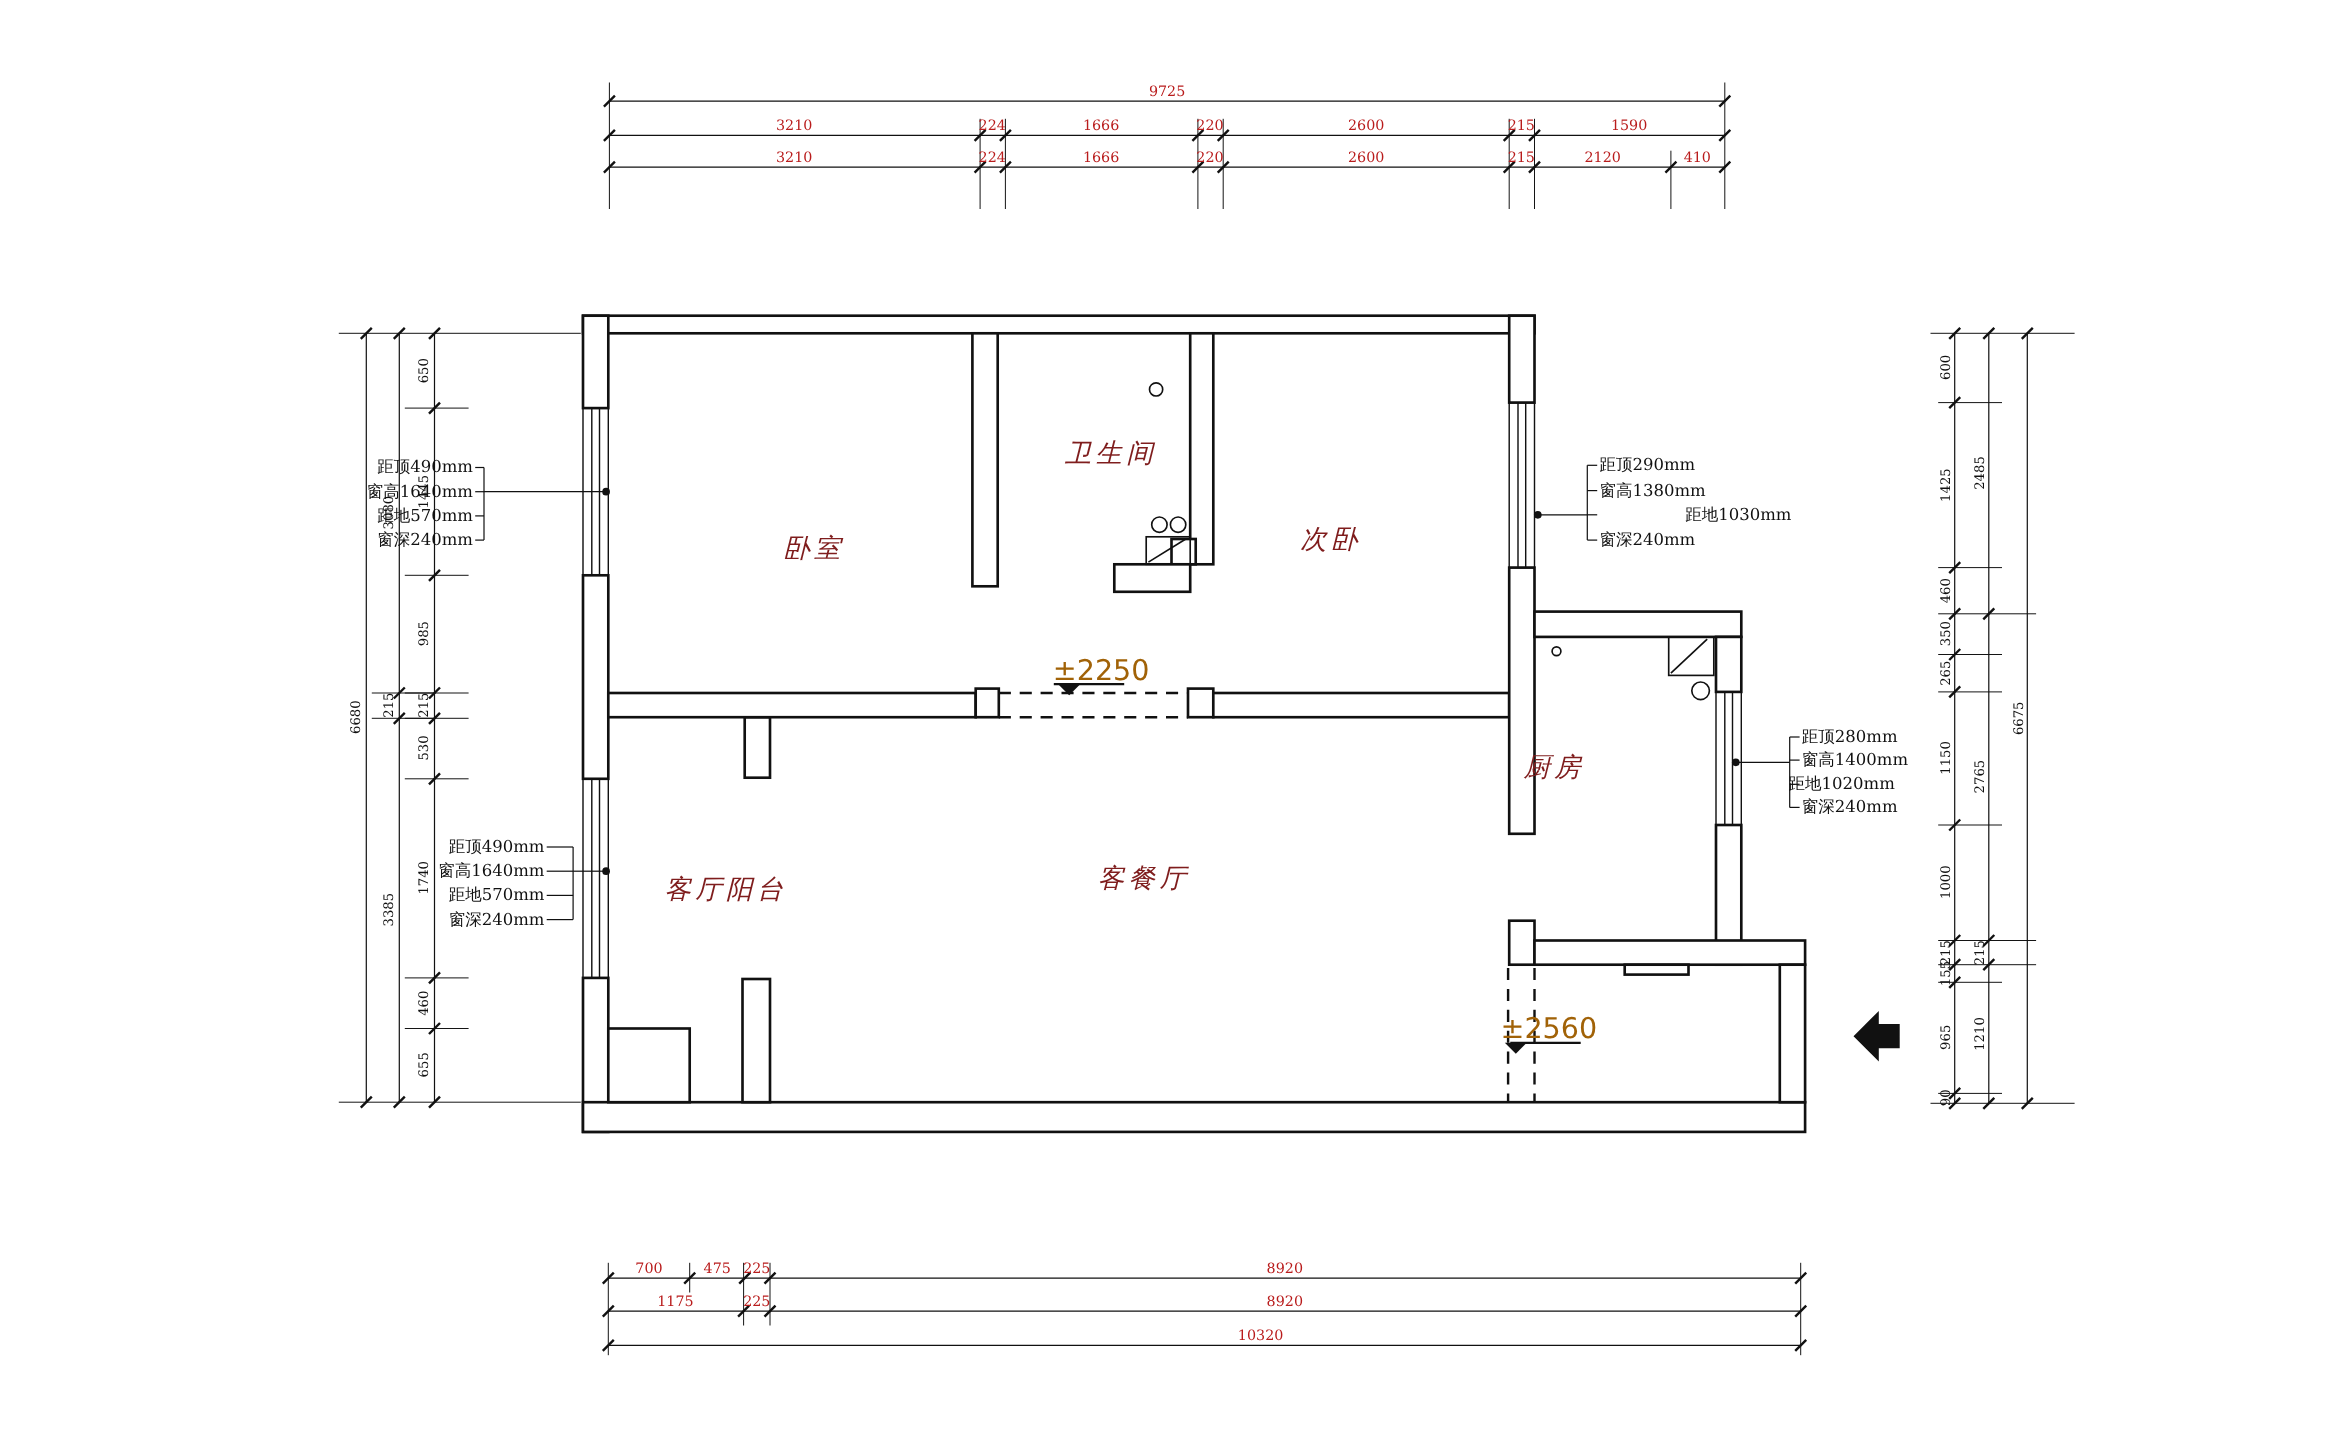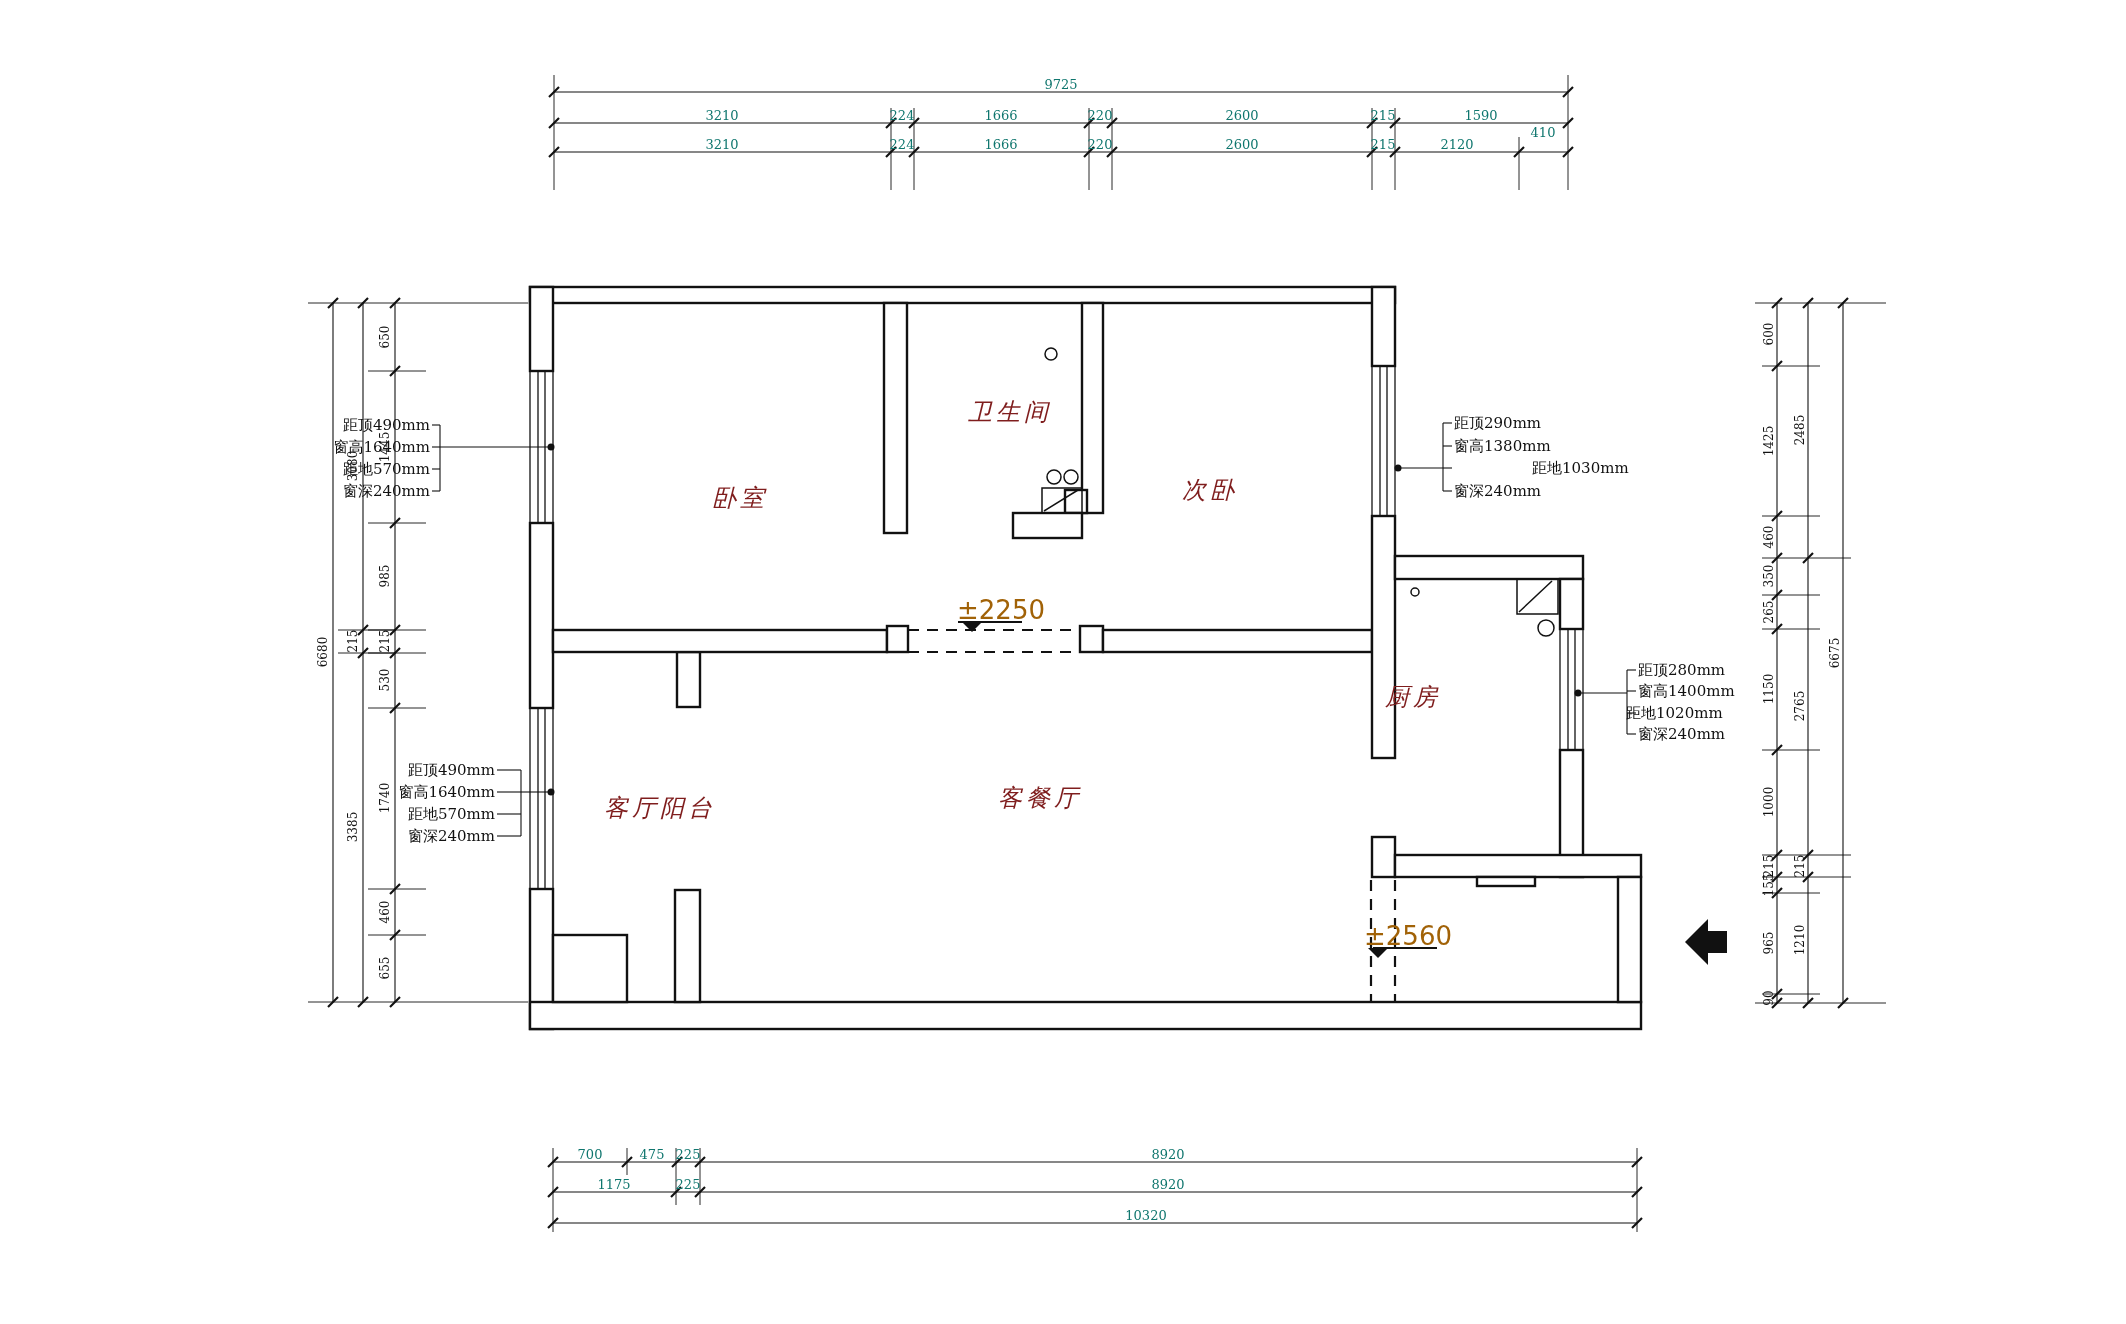--- a/index.html
+++ b/index.html
@@ -1,20 +1,20 @@
 <!DOCTYPE html>
 <html><head>
 <meta charset="utf-8">
 <style>
   html,body{margin:0;padding:0;background:#fff;}
   #stage{position:relative;width:2126px;height:1324px;background:#fff;overflow:hidden;
          font-family:"Liberation Sans",sans-serif;color:#111;}
   #linework{position:absolute;left:0;top:0;}
   .dim{position:absolute;font-size:13px;font-family:"DejaVu Serif","Liberation Serif",serif;
-       transform:translate(-50%,-50%);white-space:nowrap;color:#0f766e;}
+       transform:translate(-50%,-50%);white-space:nowrap;color:#b91c1c;}
   .dimv{position:absolute;font-size:12px;font-family:"DejaVu Serif","Liberation Serif",serif;
        transform:translate(-50%,-50%) rotate(-90deg);white-space:nowrap;color:#111;}
   .room{position:absolute;font-size:24px;letter-spacing:4px;transform:translate(-50%,-50%);
        font-family:"DejaVu Serif","Liberation Serif",serif;white-space:nowrap;color:#7f1d1d;font-style:italic;}
   .lvl{position:absolute;font-size:26px;transform:translate(-50%,-50%);white-space:nowrap;
        font-family:"DejaVu Sans","Liberation Sans",sans-serif;color:#a16207;}
   .annR{position:absolute;font-size:15px;transform:translateY(-50%);white-space:nowrap;
        font-family:"DejaVu Serif","Liberation Serif",serif;color:#111;}
   .annL{position:absolute;font-size:15px;transform:translate(-100%,-50%);white-space:nowrap;
        font-family:"DejaVu Serif","Liberation Serif",serif;color:#111;}
@@ -339,21 +339,21 @@
   <span class="dim" style="left:1242px;top:115px">2600</span>
   <span class="dim" style="left:1383px;top:115px">215</span>
   <span class="dim" style="left:1481px;top:115px">1590</span>
   <span class="dim" style="left:722px;top:144px">3210</span>
   <span class="dim" style="left:902px;top:144px">224</span>
   <span class="dim" style="left:1001px;top:144px">1666</span>
   <span class="dim" style="left:1100px;top:144px">220</span>
   <span class="dim" style="left:1242px;top:144px">2600</span>
   <span class="dim" style="left:1383px;top:144px">215</span>
   <span class="dim" style="left:1457px;top:144px">2120</span>
-  <span class="dim" style="left:1543px;top:132px">410</span>
+  <span class="dim" style="left:1543px;top:144px">410</span>
 
   <span class="dim" style="left:590px;top:1154px">700</span>
   <span class="dim" style="left:652px;top:1154px">475</span>
   <span class="dim" style="left:688px;top:1154px">225</span>
   <span class="dim" style="left:1168px;top:1154px">8920</span>
   <span class="dim" style="left:614px;top:1184px">1175</span>
   <span class="dim" style="left:688px;top:1184px">225</span>
   <span class="dim" style="left:1168px;top:1184px">8920</span>
   <span class="dim" style="left:1146px;top:1215px">10320</span>
 

